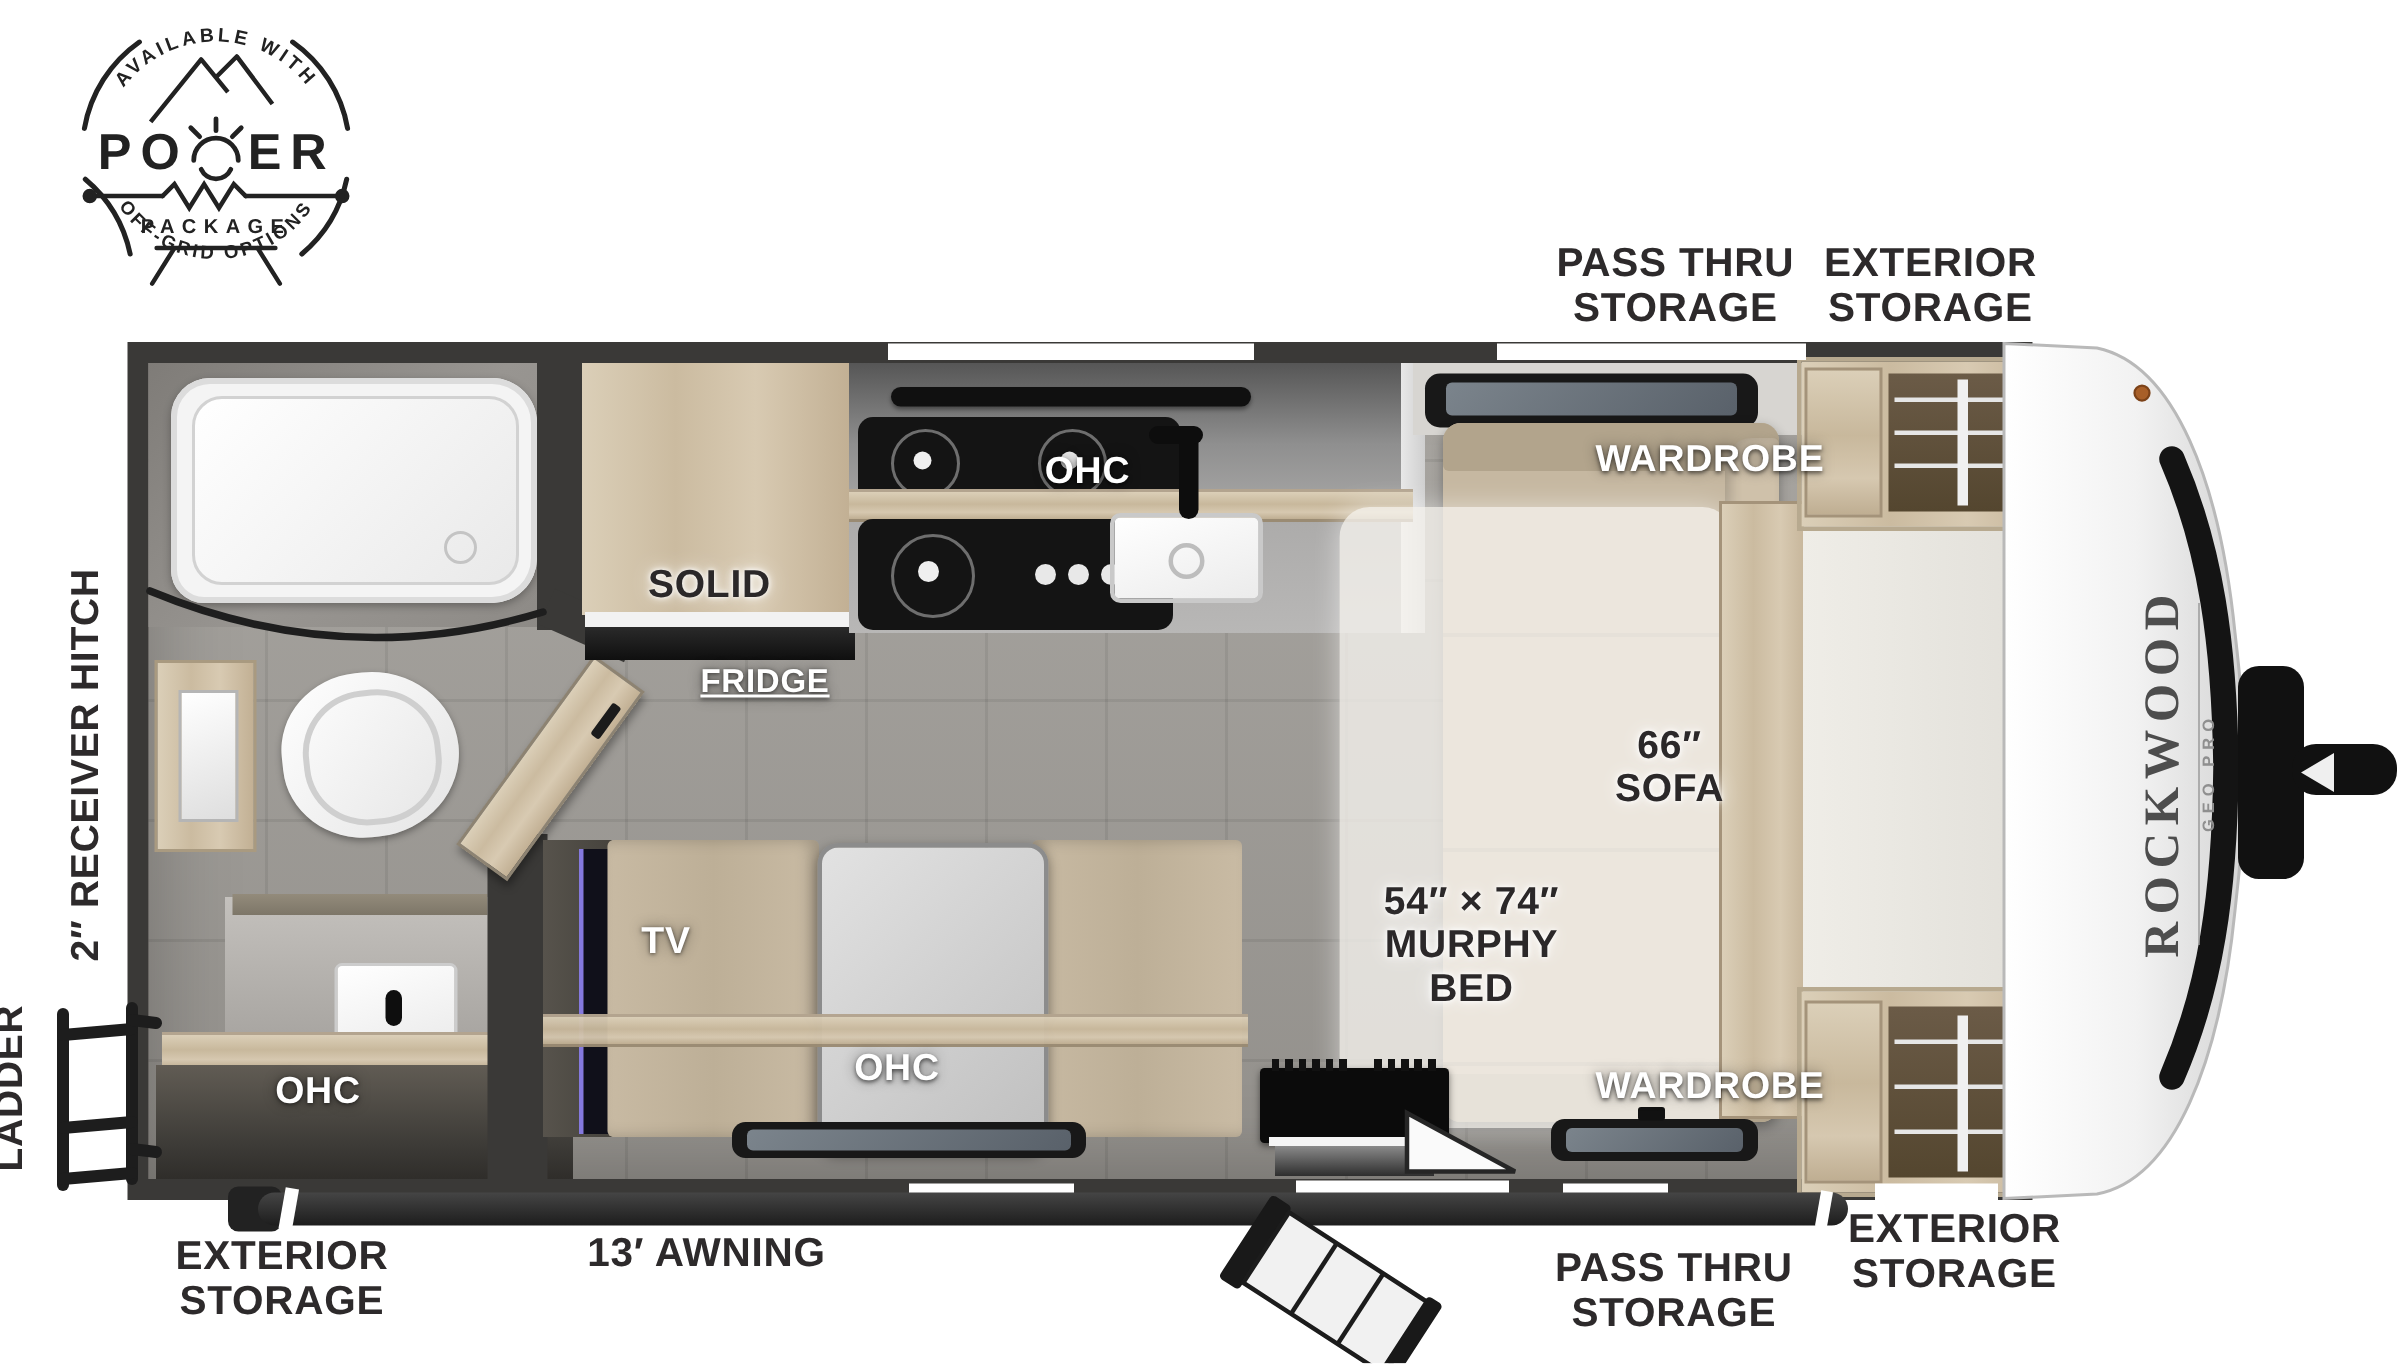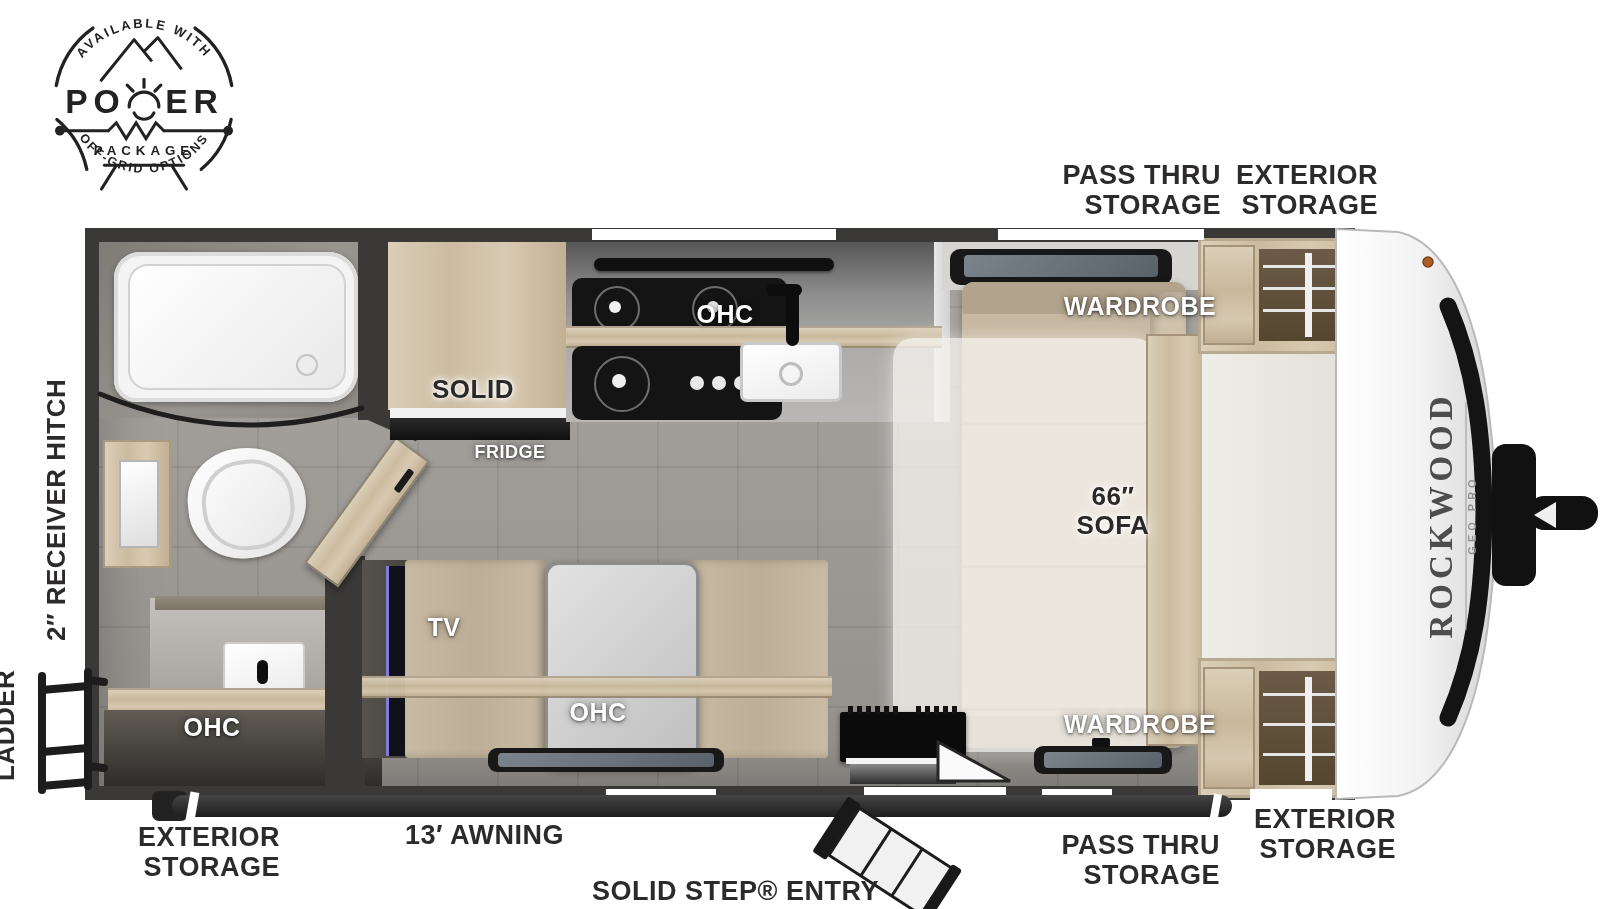--- a/index.html
+++ b/index.html
@@ -1,20 +1,20 @@
 <!DOCTYPE html>
 <html><head>
 <meta charset="utf-8">
 <style>
   html,body{margin:0;padding:0;background:#fff;}
   #stage{position:relative;width:1600px;height:909px;background:#fff;overflow:hidden;
          font-family:"Liberation Sans",sans-serif;}
   .abs{position:absolute;}
   .lbl{font-weight:700;letter-spacing:.5px;line-height:1.12;text-align:center;}
-  .lbl-ext{color:#2d2a2b;font-size:27px;text-align:right;}
+  .lbl-ext{color:#2d2a2b;font-size:27px;}
   .lbl-dark{color:#2b2829;font-size:26px;
             text-shadow:0 0 6px rgba(255,255,255,.95),0 0 14px rgba(255,255,255,.8),0 0 3px rgba(255,255,255,.9);}
   .lbl-white{color:#ffffff;font-size:25px;
              text-shadow:0 1px 3px rgba(0,0,0,.6),0 0 9px rgba(0,0,0,.4);}
   .vlabel{writing-mode:vertical-rl;transform:rotate(180deg);display:flex;align-items:center;justify-content:center;}
   .wood{background:linear-gradient(90deg,#dbcfb8,#cbbba0 35%,#d8cab2 65%,#c2b094);}
   .wood-h{background:linear-gradient(180deg,#dbcfb8,#c8b89c 45%,#d6c8b0 75%,#bfae92);}
   .fabric{background:linear-gradient(90deg,#c8baa3,#bdaf97 50%,#c9bba4);}
   .darkwall{background:#3a3937;}
   .floor-tile{background-color:#a3a09b;
@@ -245,31 +245,31 @@
         <rect x="4" y="0" width="112" height="56" fill="#f1f1f1" stroke="#1c1c1c" stroke-width="3"></rect>
         <line x1="42" y1="0" x2="42" y2="56" stroke="#1c1c1c" stroke-width="3"></line>
         <line x1="79" y1="0" x2="79" y2="56" stroke="#1c1c1c" stroke-width="3"></line>
         <rect x="112" y="-4" width="12" height="64" fill="#191919" rx="3"></rect>
       </g>
     </g>
   </svg>
 
   <div class="abs lbl lbl-white" style="left:685px;top:300px;width:80px;">OHC</div>
   <div class="abs lbl lbl-dark" style="left:418px;top:375px;width:110px;">SOLID</div>
-  <div class="abs lbl lbl-white" style="left:450px;top:442px;width:120px;font-size:18px;">FRIDGE</div>
+  <div class="abs lbl lbl-white" style="left:450px;top:442px;width:120px;font-size:22px;text-decoration:underline;">FRIDGE</div>
   <div class="abs lbl lbl-white" style="left:1055px;top:292px;width:170px;">WARDROBE</div>
   <div class="abs lbl lbl-dark" style="left:1067px;top:482px;width:92px;">66″ SOFA</div>
+  <div class="abs lbl lbl-dark" style="left:896px;top:586px;width:170px;">54″ × 74″ MURPHY BED</div>
   <div class="abs lbl lbl-white" style="left:1055px;top:710px;width:170px;">WARDROBE</div>
   <div class="abs lbl lbl-white" style="left:414px;top:613px;width:60px;">TV</div>
   <div class="abs lbl lbl-white" style="left:558px;top:698px;width:80px;">OHC</div>
   <div class="abs lbl lbl-white" style="left:172px;top:713px;width:80px;">OHC</div>
 
   <div class="abs lbl lbl-ext" style="left:1013px;top:160px;width:208px;">PASS THRU STORAGE</div>
   <div class="abs lbl lbl-ext" style="left:1196px;top:160px;width:182px;">EXTERIOR STORAGE</div>
   <div class="abs lbl lbl-ext vlabel" style="left:30px;top:342px;width:54px;height:336px;font-size:26px;">2″ RECEIVER HITCH</div>
   <div class="abs lbl lbl-ext vlabel" style="left:-16px;top:646px;width:44px;height:158px;font-size:26px;">LADDER</div>
   <div class="abs lbl lbl-ext" style="left:96px;top:822px;width:184px;">EXTERIOR STORAGE</div>
   <div class="abs lbl lbl-ext" style="left:378px;top:820px;width:186px;white-space:nowrap;">13′ AWNING</div>
-  <div class="abs lbl lbl-ext" style="left:592px;top:876px;width:262px;white-space:nowrap;">SOLID STEP® ENTRY</div>
   <div class="abs lbl lbl-ext" style="left:1012px;top:830px;width:208px;">PASS THRU STORAGE</div>
   <div class="abs lbl lbl-ext" style="left:1210px;top:804px;width:186px;">EXTERIOR STORAGE</div>
 
 </div>
 
 </body></html>

